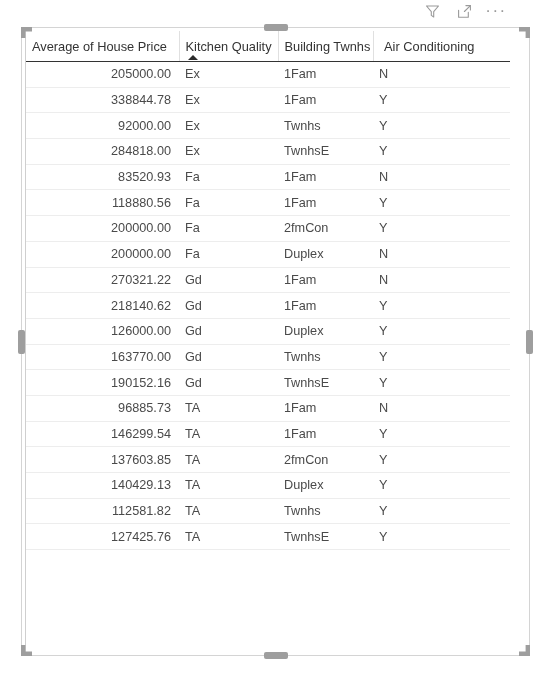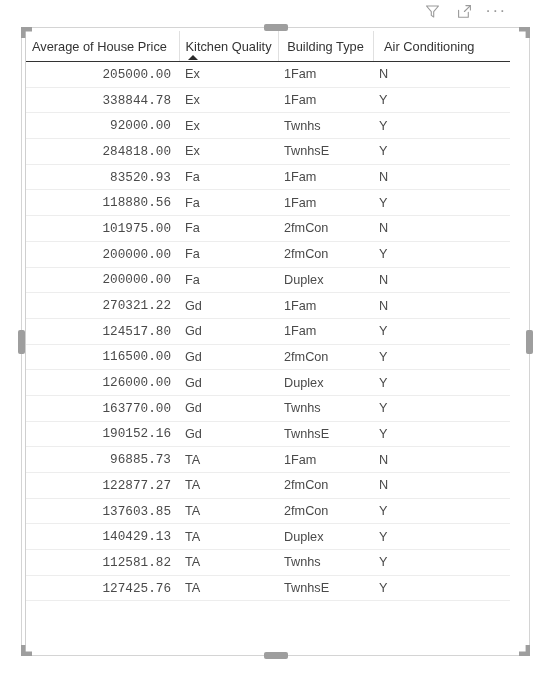--- a/index.html
+++ b/index.html
@@ -148,21 +148,21 @@
   tbody td {
     height: 24.7px;
     padding: 0 6px;
     color: #4a4a4a;
     font-size: 12.7px;
     border-bottom: 1px solid #ededed;
     white-space: nowrap;
     vertical-align: middle;
     background: #ffffff;
   }
-  tbody td.num { text-align: right; padding-right: 8px; color: #4a4a4a; font-family: Liberation Mono, monospace; }
+  tbody td.num { text-align: right; padding-right: 8px; color: #4a4a4a; }
   tbody td.txt { text-align: left; }
   tbody td.filler { border-bottom: 1px solid #ededed; }
 </style>
 </head>
 <body>
 
 <div id="visual">
 
   <div id="visual-header">
     <div class="header-icons">
@@ -198,21 +198,21 @@
           <col class="c4">
           <col class="c5">
       </colgroup>
       <thead>
         <tr>
           <th class="num">Average of House Price</th>
           <th>
             <span>Kitchen Quality</span>
             <span class="sort-arrow"></span>
           </th>
-          <th>Building Type</th>
+          <th>Building Twnhs</th>
           <th class="last">Air Conditioning</th>
           <th class="filler"></th>
         </tr>
       </thead>
       <tbody id="table-body">
           <tr>
             <td class="num">205000.00</td>
             <td class="txt">Ex</td>
             <td class="txt">1Fam</td>
             <td class="txt">N</td>
@@ -247,27 +247,20 @@
             <td class="filler"></td>
           </tr>
           <tr>
             <td class="num">118880.56</td>
             <td class="txt">Fa</td>
             <td class="txt">1Fam</td>
             <td class="txt">Y</td>
             <td class="filler"></td>
           </tr>
           <tr>
-            <td class="num">101975.00</td>
-            <td class="txt">Fa</td>
-            <td class="txt">2fmCon</td>
-            <td class="txt">N</td>
-            <td class="filler"></td>
-          </tr>
-          <tr>
             <td class="num">200000.00</td>
             <td class="txt">Fa</td>
             <td class="txt">2fmCon</td>
             <td class="txt">Y</td>
             <td class="filler"></td>
           </tr>
           <tr>
             <td class="num">200000.00</td>
             <td class="txt">Fa</td>
             <td class="txt">Duplex</td>
@@ -275,30 +268,23 @@
             <td class="filler"></td>
           </tr>
           <tr>
             <td class="num">270321.22</td>
             <td class="txt">Gd</td>
             <td class="txt">1Fam</td>
             <td class="txt">N</td>
             <td class="filler"></td>
           </tr>
           <tr>
-            <td class="num">124517.80</td>
-            <td class="txt">Gd</td>
-            <td class="txt">1Fam</td>
-            <td class="txt">Y</td>
-            <td class="filler"></td>
-          </tr>
-          <tr>
-            <td class="num">116500.00</td>
-            <td class="txt">Gd</td>
-            <td class="txt">2fmCon</td>
+            <td class="num">218140.62</td>
+            <td class="txt">Gd</td>
+            <td class="txt">1Fam</td>
             <td class="txt">Y</td>
             <td class="filler"></td>
           </tr>
           <tr>
             <td class="num">126000.00</td>
             <td class="txt">Gd</td>
             <td class="txt">Duplex</td>
             <td class="txt">Y</td>
             <td class="filler"></td>
           </tr>
@@ -317,24 +303,24 @@
             <td class="filler"></td>
           </tr>
           <tr>
             <td class="num">96885.73</td>
             <td class="txt">TA</td>
             <td class="txt">1Fam</td>
             <td class="txt">N</td>
             <td class="filler"></td>
           </tr>
           <tr>
-            <td class="num">122877.27</td>
-            <td class="txt">TA</td>
-            <td class="txt">2fmCon</td>
-            <td class="txt">N</td>
+            <td class="num">146299.54</td>
+            <td class="txt">TA</td>
+            <td class="txt">1Fam</td>
+            <td class="txt">Y</td>
             <td class="filler"></td>
           </tr>
           <tr>
             <td class="num">137603.85</td>
             <td class="txt">TA</td>
             <td class="txt">2fmCon</td>
             <td class="txt">Y</td>
             <td class="filler"></td>
           </tr>
           <tr>

